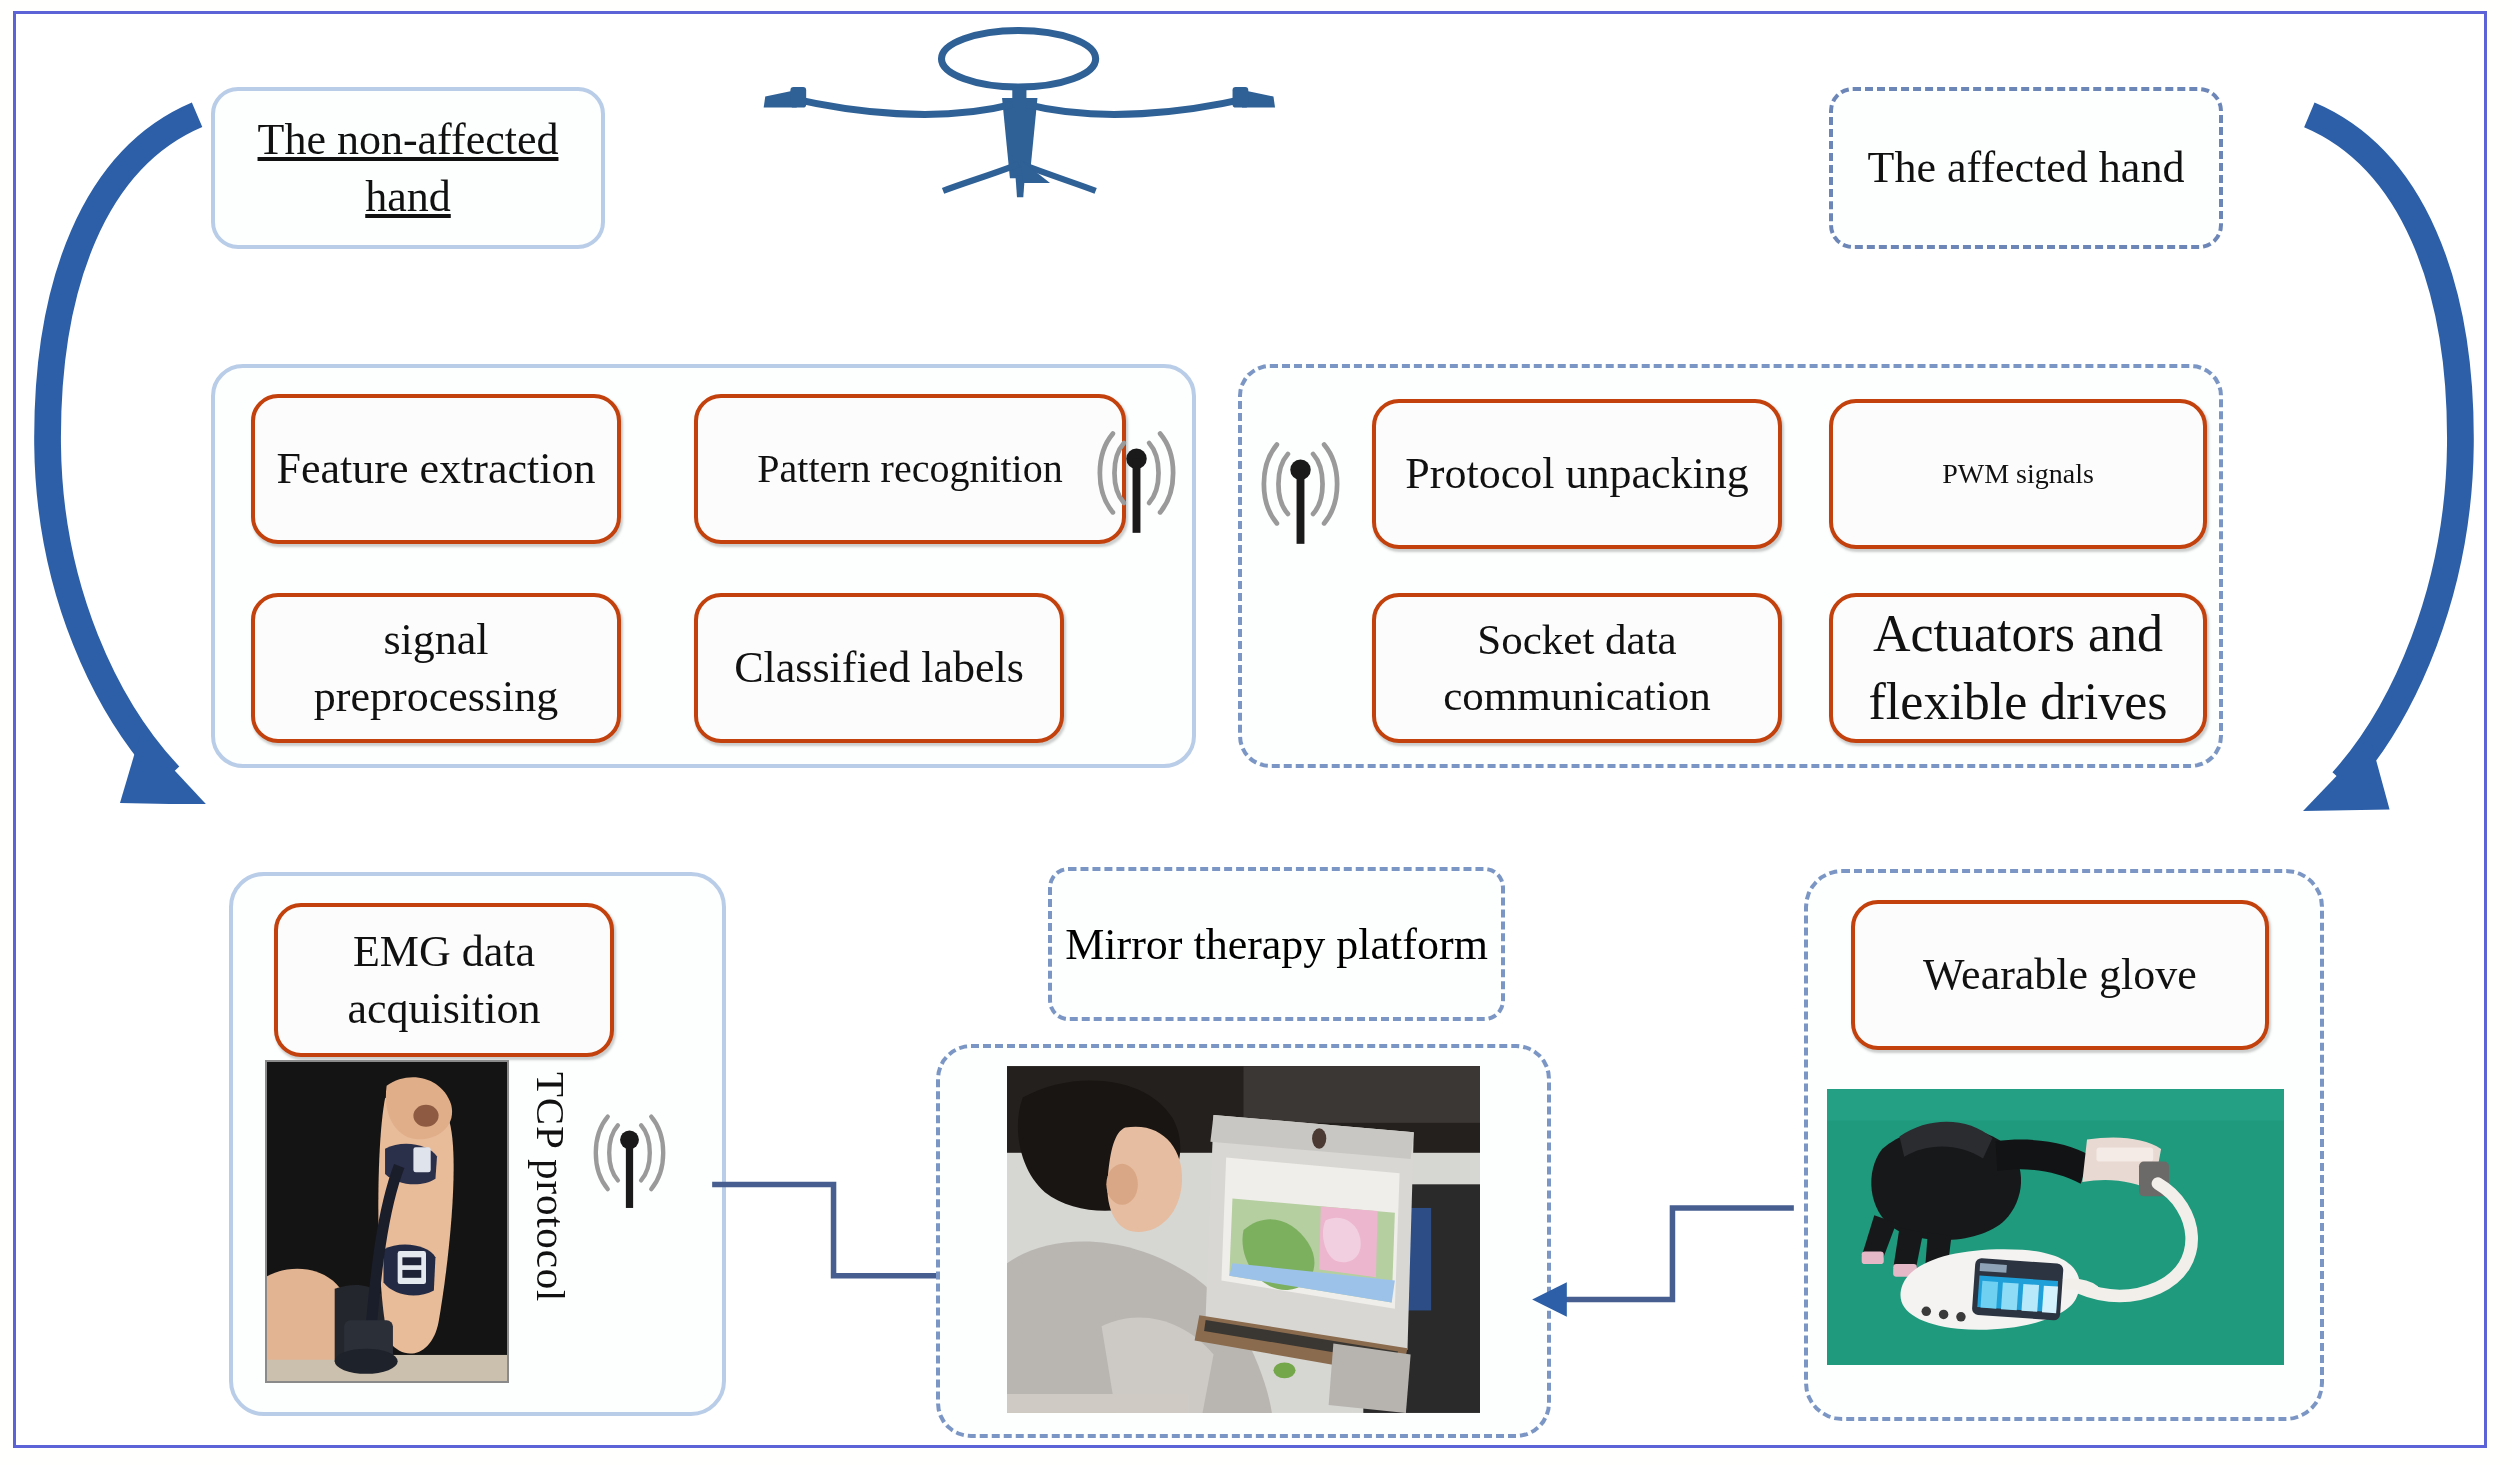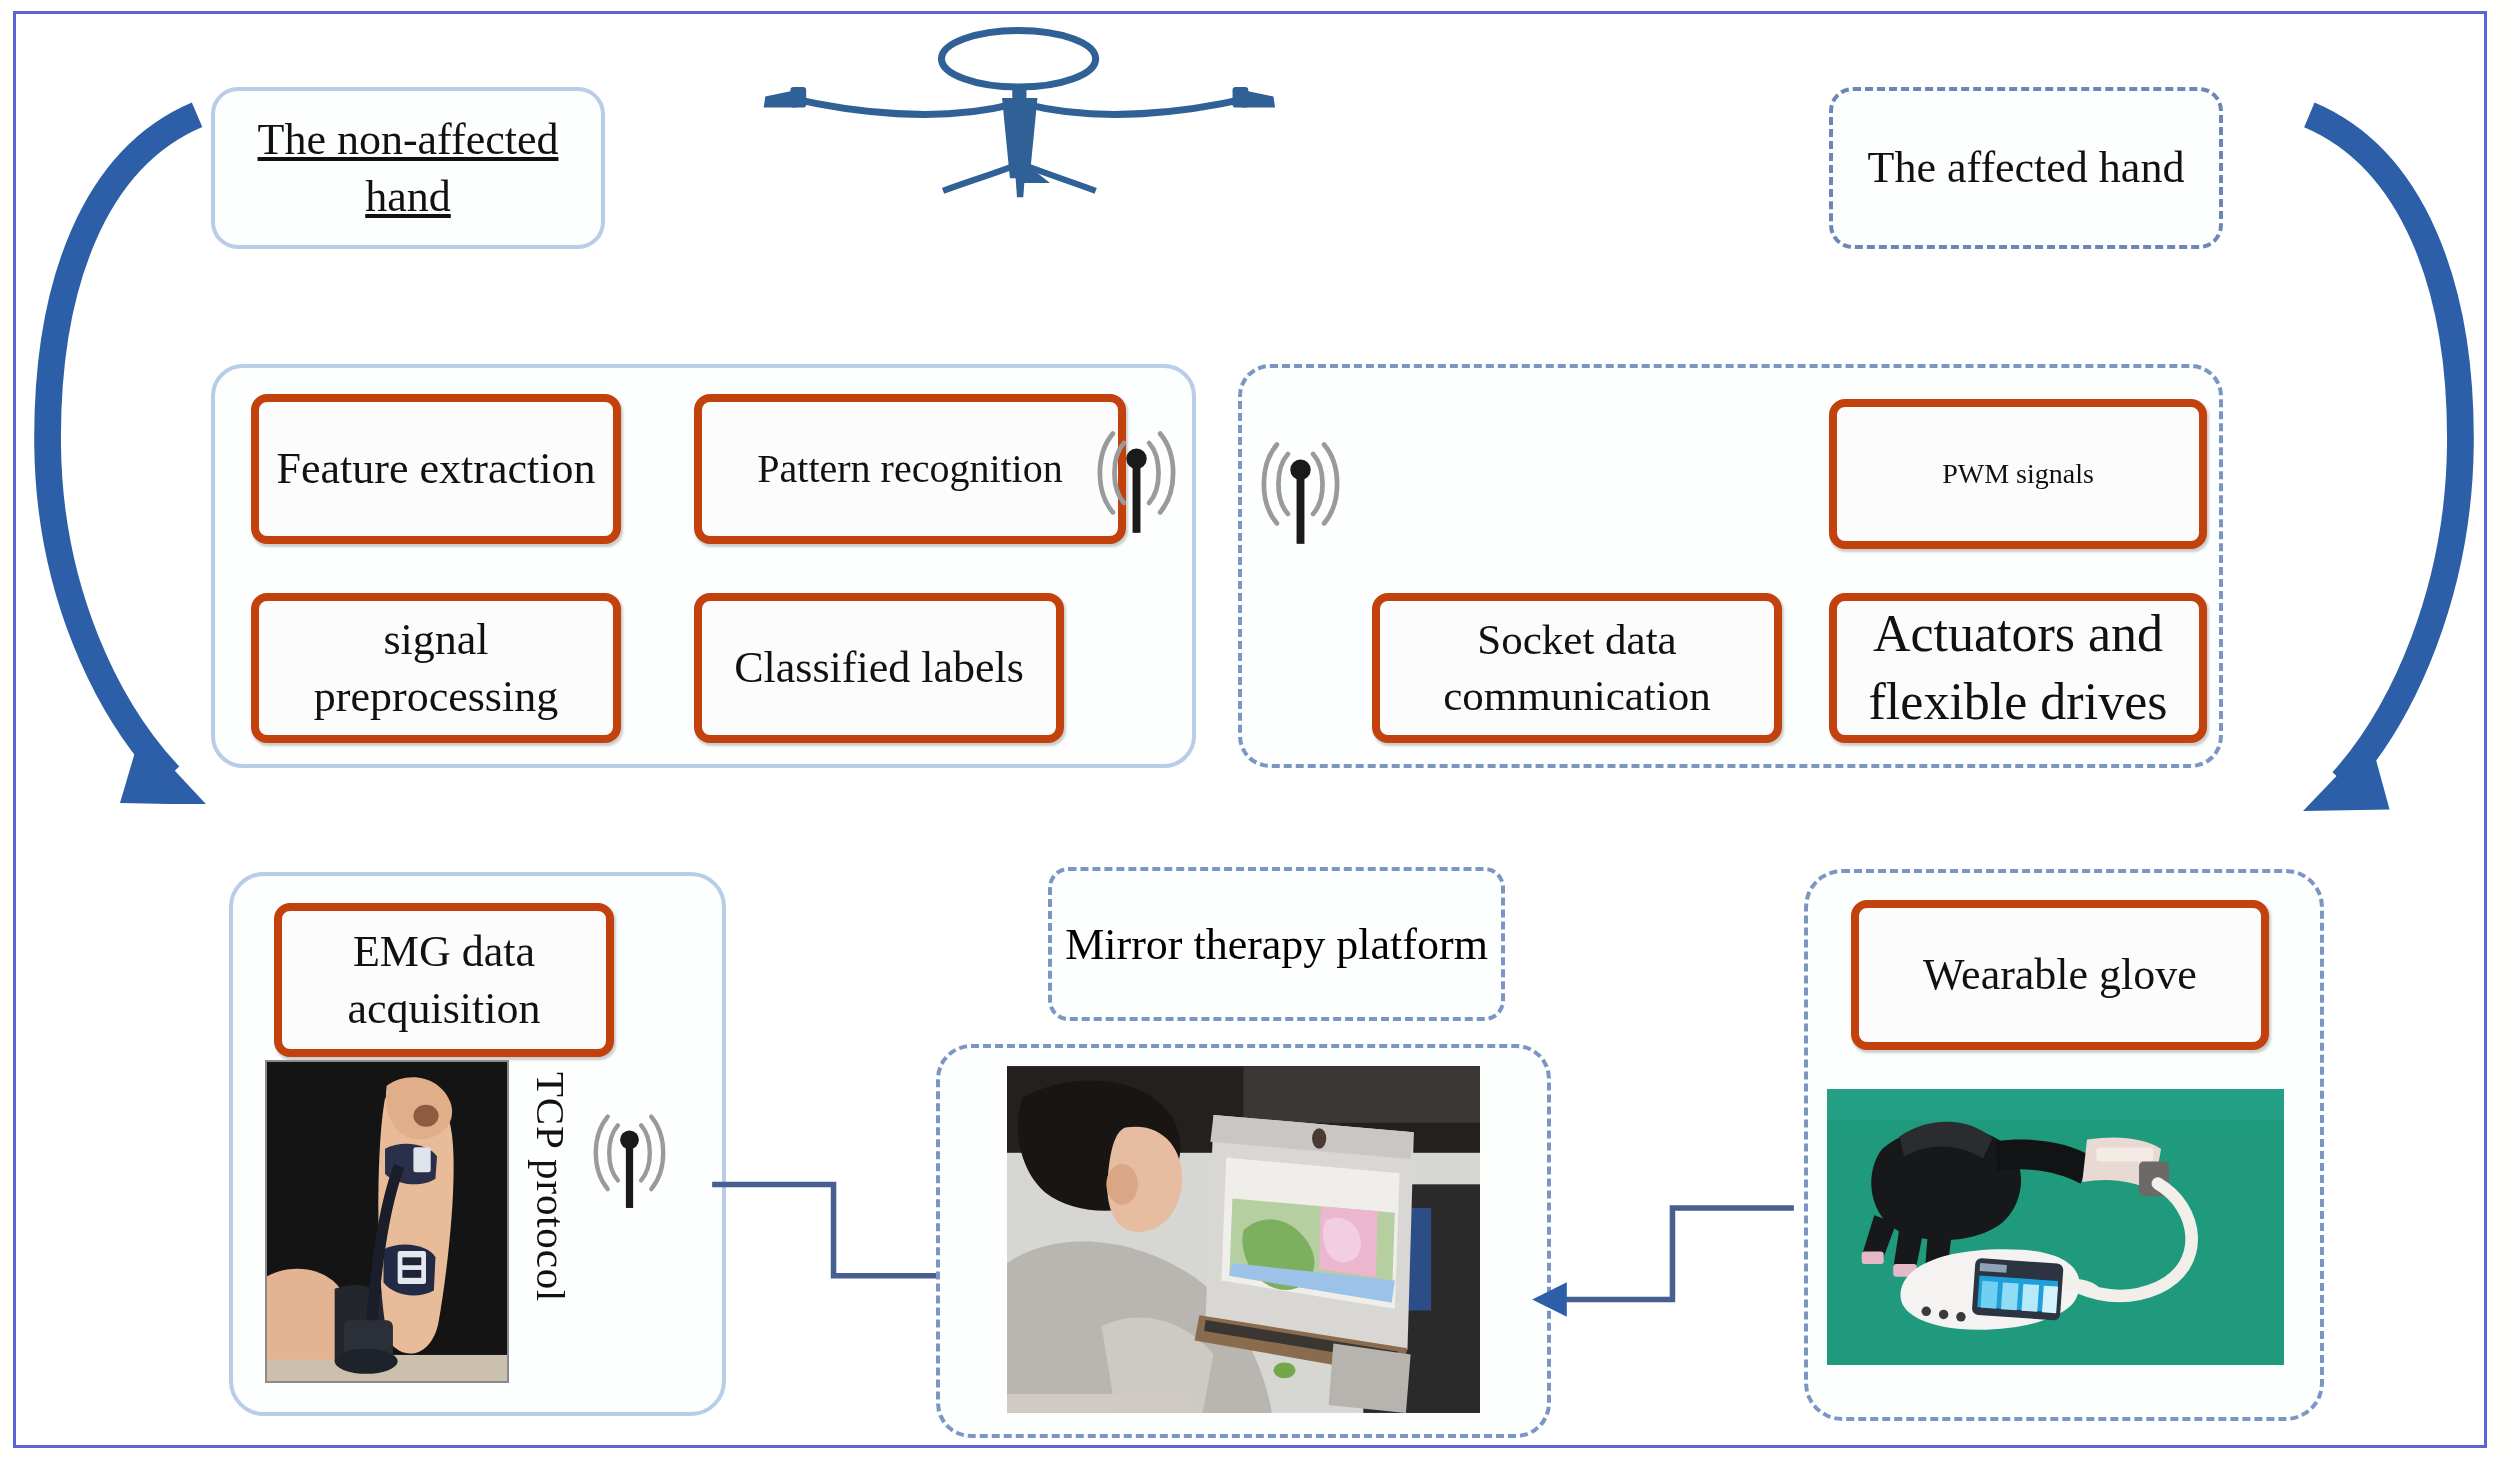--- a/index.html
+++ b/index.html
@@ -16,22 +16,22 @@
     width:2474px;height:1437px;
     border:3.2px solid #5b63d6;
     box-sizing:border-box;
     background:#fefffe;
   }
 
   
   .node{
     position:absolute;
     box-sizing:border-box;
-    border:8px solid #c2410c;
-    border-radius:16px;
+    border:4px solid #c2410c;
+    border-radius:27px;
     background:#fcfcfc;
     display:flex;align-items:center;justify-content:center;
     text-align:center;
     color:#111111;
     line-height:1.30;
     font-weight:400;
     box-shadow:1.6px 2.4px 2.4px rgba(90,90,90,.30);
   }
   
   .bluebox{
@@ -159,20 +159,23 @@
     <g fill="none" stroke="#9a9a9a" stroke-width="6" stroke-linecap="round">
       <path d="M44 28 C28 46, 28 86, 44 104"></path>
       <path d="M30 16 C8 42, 8 90, 30 116"></path>
       <path d="M76 28 C92 46, 92 86, 76 104"></path>
       <path d="M90 16 C112 42, 112 90, 90 116"></path>
     </g>
     <circle cx="60" cy="48" r="13" fill="#1a1a1a"></circle>
     <rect x="55" y="48" width="10" height="94" fill="#1a1a1a"></rect>
   </svg>
 
+  <div class="node" style="left:1372px;top:399px;width:410px;height:150px;font-size:44px;">
+    <span class="lbl">Protocol unpacking</span>
+  </div>
   <div class="node" style="left:1829px;top:399px;width:378px;height:150px;font-size:28px;">
     <span class="lbl">PWM signals</span>
   </div>
   <div class="node" style="left:1372px;top:593px;width:410px;height:150px;font-size:43px;">
     <span class="lbl">Socket data communication</span>
   </div>
   <div class="node" style="left:1829px;top:593px;width:378px;height:150px;font-size:52px;">
     <span class="lbl">Actuators and flexible drives</span>
   </div>
 

